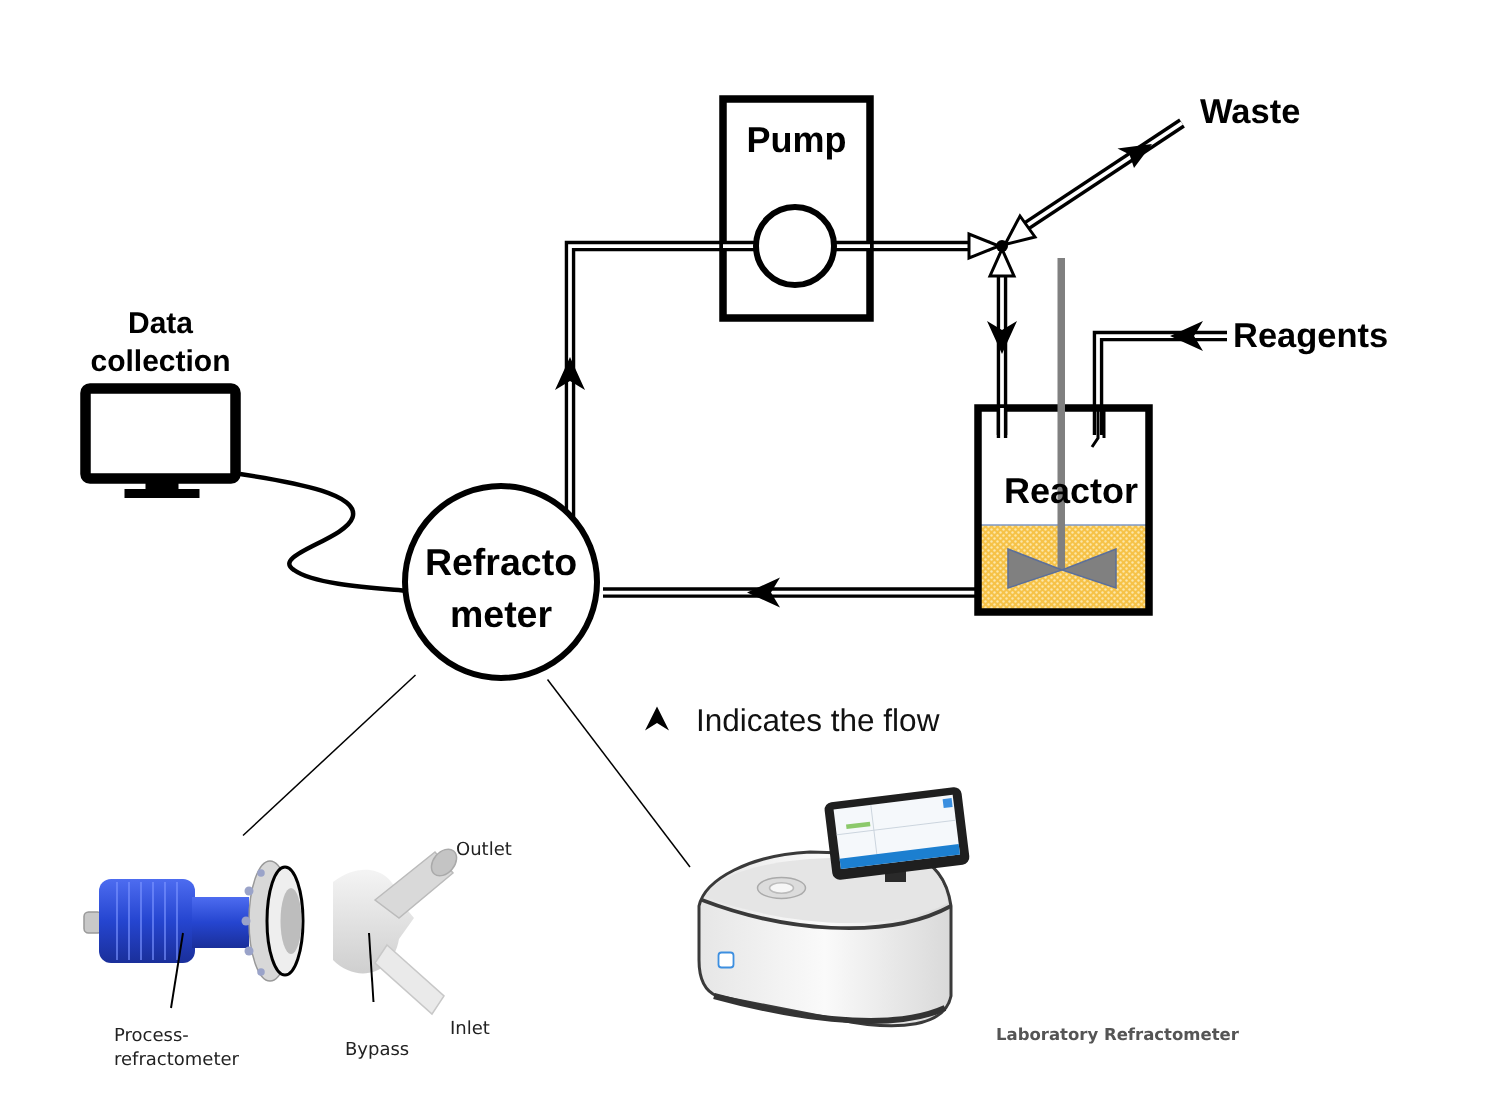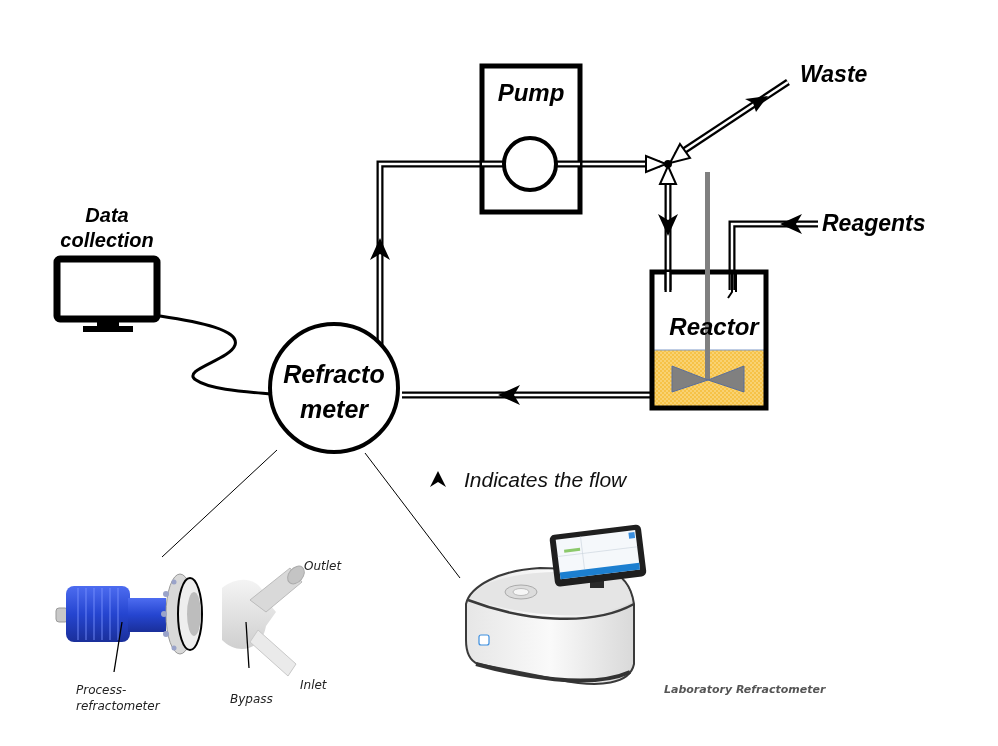--- a/index.html
+++ b/index.html
@@ -1,16 +1,16 @@
 <!DOCTYPE html>
 <html><head>
 <meta charset="utf-8">
 <style>
   html, body { margin: 0; padding: 0; background: #ffffff; }
-  #stage { position: relative; width: 998px; height: 746px; overflow: hidden; background: #ffffff; font-style: italic; }
+  #stage { position: relative; width: 998px; height: 746px; overflow: hidden; background: #ffffff; }
   svg { position: absolute; left: 0; top: 0; }
   .lbl-bold { font-family: "Liberation Sans", sans-serif; font-weight: bold; fill: #000; }
   .lbl-reg { font-family: "Liberation Sans", sans-serif; fill: #111; }
   .lbl-small { font-family: "DejaVu Sans", sans-serif; fill: #222; }
   .lbl-lab { font-family: "DejaVu Sans", sans-serif; font-weight: bold; fill: #555; }
 </style>
 </head>
 <body>
 
 <div id="stage">

